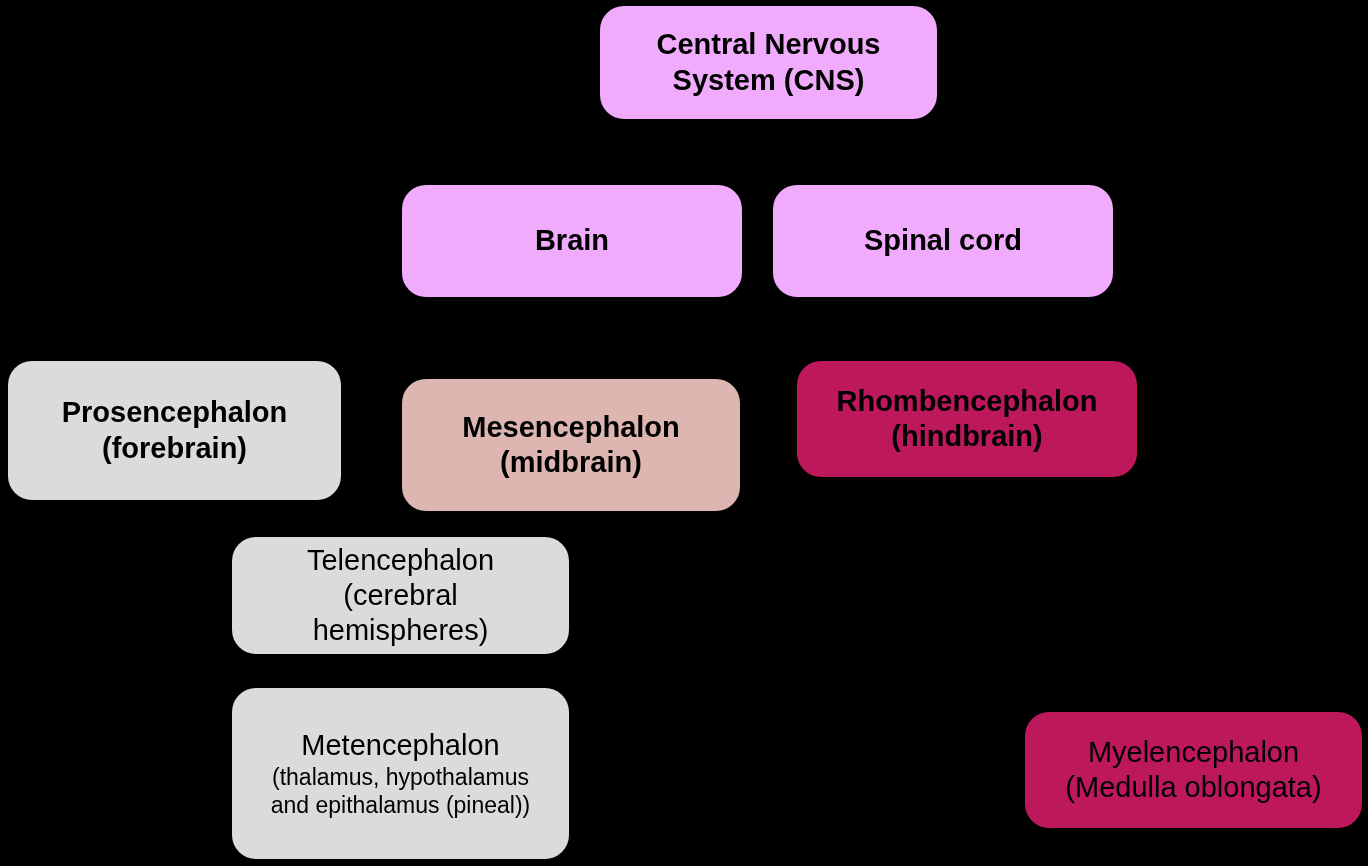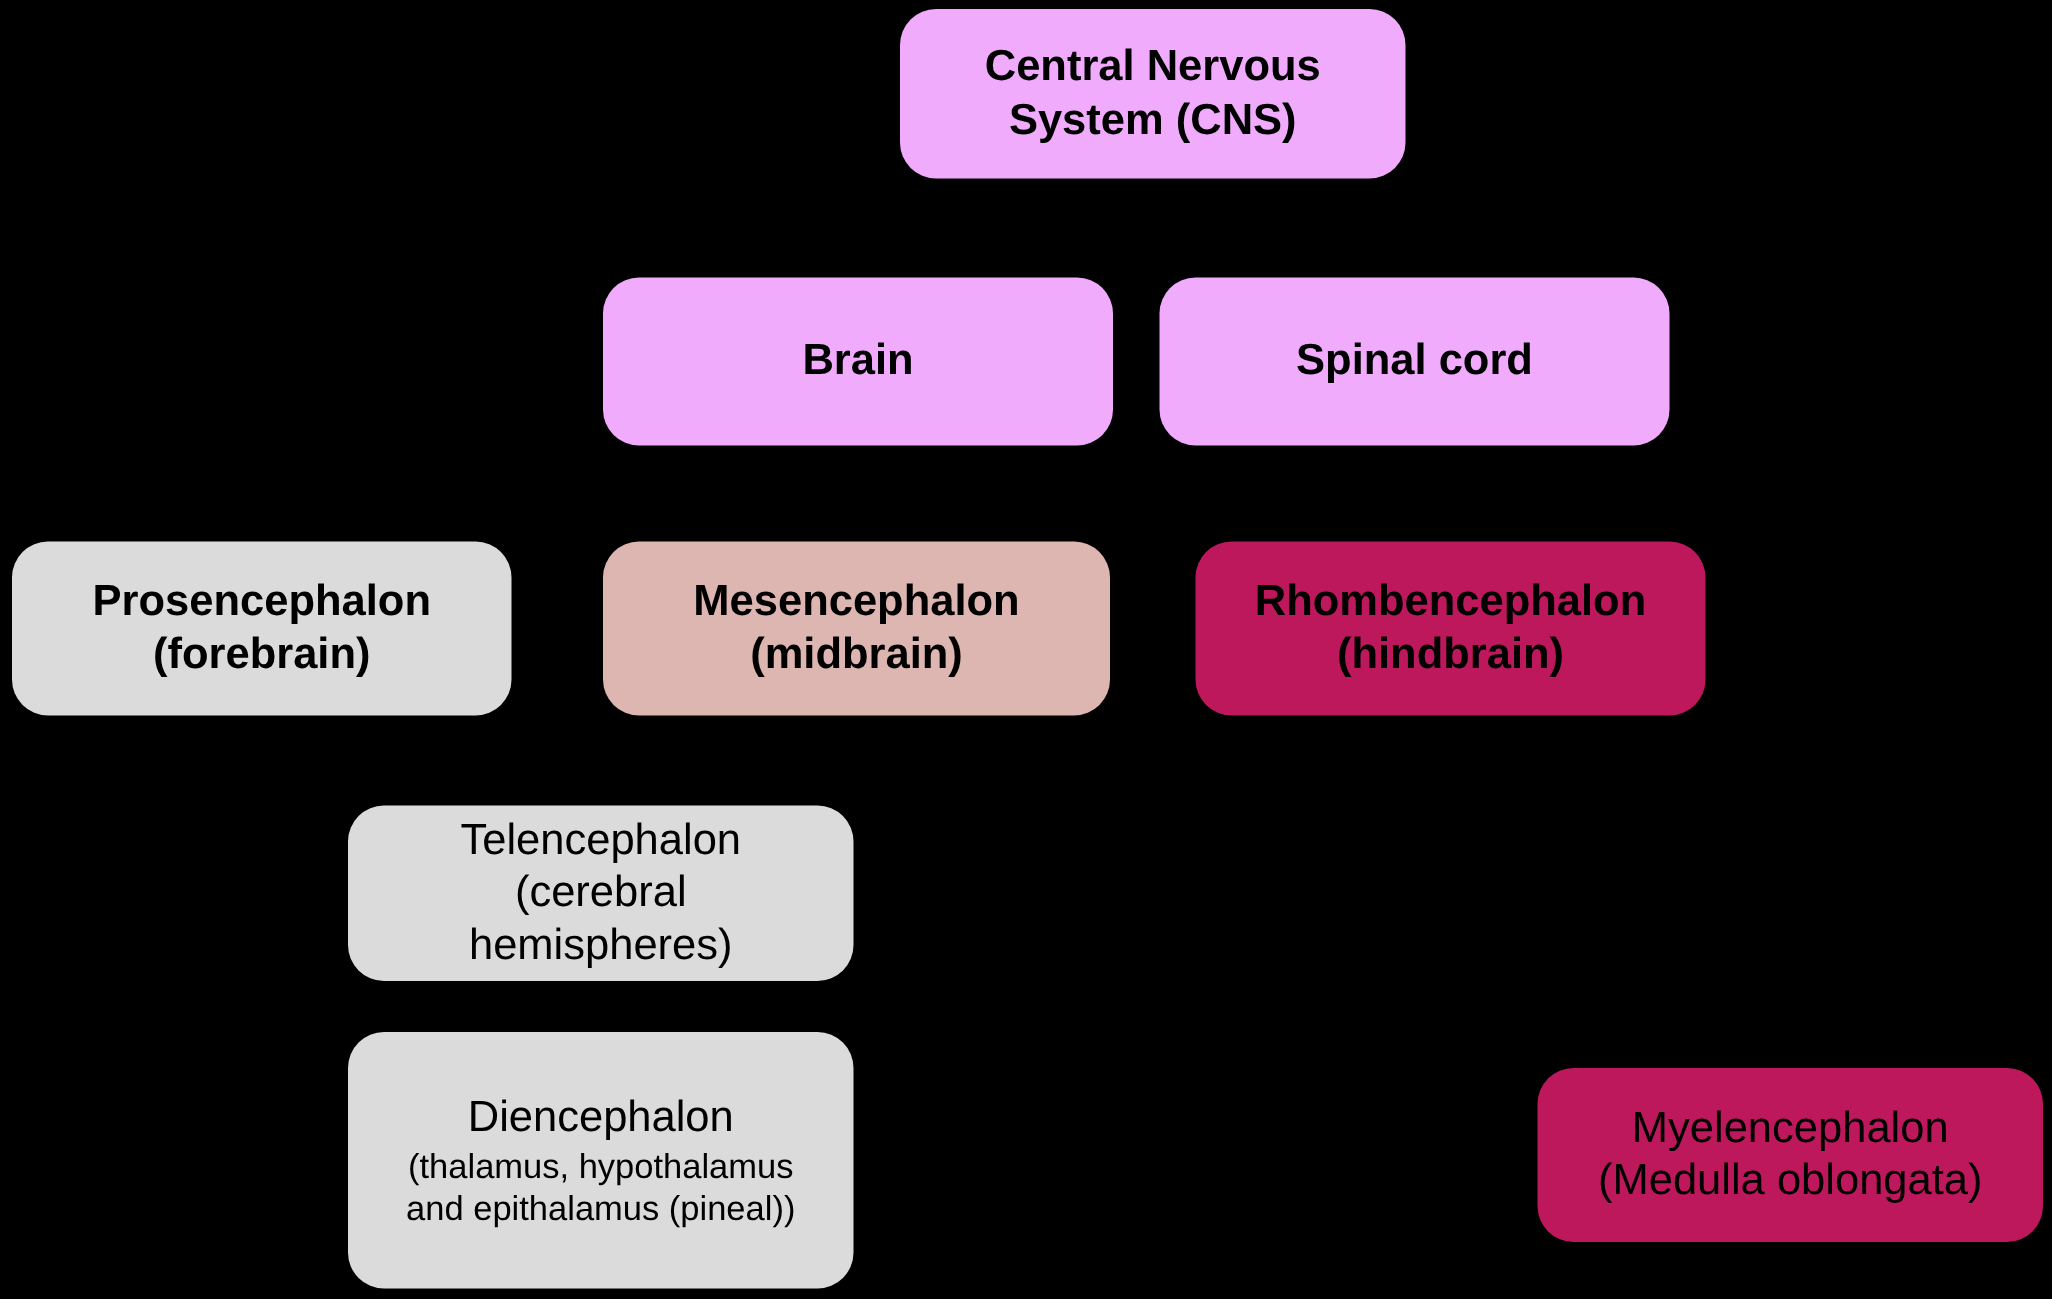--- a/index.html
+++ b/index.html
@@ -34,22 +34,22 @@
   .pink      { background: #DDB6B1; }
   .lightblue { background: #be185d; }
   .gray      { background: #DBDBDB; }
 
   .sub { font-size: 23px; line-height: 1.22; }
 
   
   .pos-cns    { left: 600px; top: 6px;   width: 337px; height: 113px; }
   .pos-brain  { left: 402px; top: 185px; width: 340px; height: 112px; }
   .pos-spinal { left: 773px; top: 185px; width: 340px; height: 112px; }
-  .pos-pros   { left: 8px;   top: 361px; width: 333px; height: 116px; }
-  .pos-mes    { left: 402px; top: 361px; width: 338px; height: 116px; text-align: center; }
+  .pos-pros   { left: 8px;   top: 361px; width: 333px; height: 139px; }
+  .pos-mes    { left: 402px; top: 379px; width: 338px; height: 132px; text-align: center; }
   .pos-rhomb  { left: 797px; top: 361px; width: 340px; height: 116px; }
   .pos-tel    { left: 232px; top: 537px; width: 337px; height: 117px; }
   .pos-di     { left: 232px; top: 688px; width: 337px; height: 171px; }
   .pos-met    { left: 1025px; top: 537px; width: 337px; height: 116px; }
   .pos-mye    { left: 1025px; top: 712px; width: 337px; height: 116px; }
 </style>
 </head>
 <body>
 
 <div class="stage">
@@ -82,21 +82,21 @@
     <div>(hindbrain)</div>
   </div>
 
   <div class="node gray pos-tel">
     <div>Telencephalon</div>
     <div>(cerebral</div>
     <div>hemispheres)</div>
   </div>
 
   <div class="node gray pos-di">
-    <div>Diencephalon</div>
+    <div>Metencephalon</div>
     <div class="sub">(thalamus, hypothalamus</div>
     <div class="sub">and epithalamus (pineal))</div>
   </div>
 
 
   <div class="node lightblue pos-mye">
     <div>Myelencephalon</div>
     <div>(Medulla oblongata)</div>
   </div>
 

